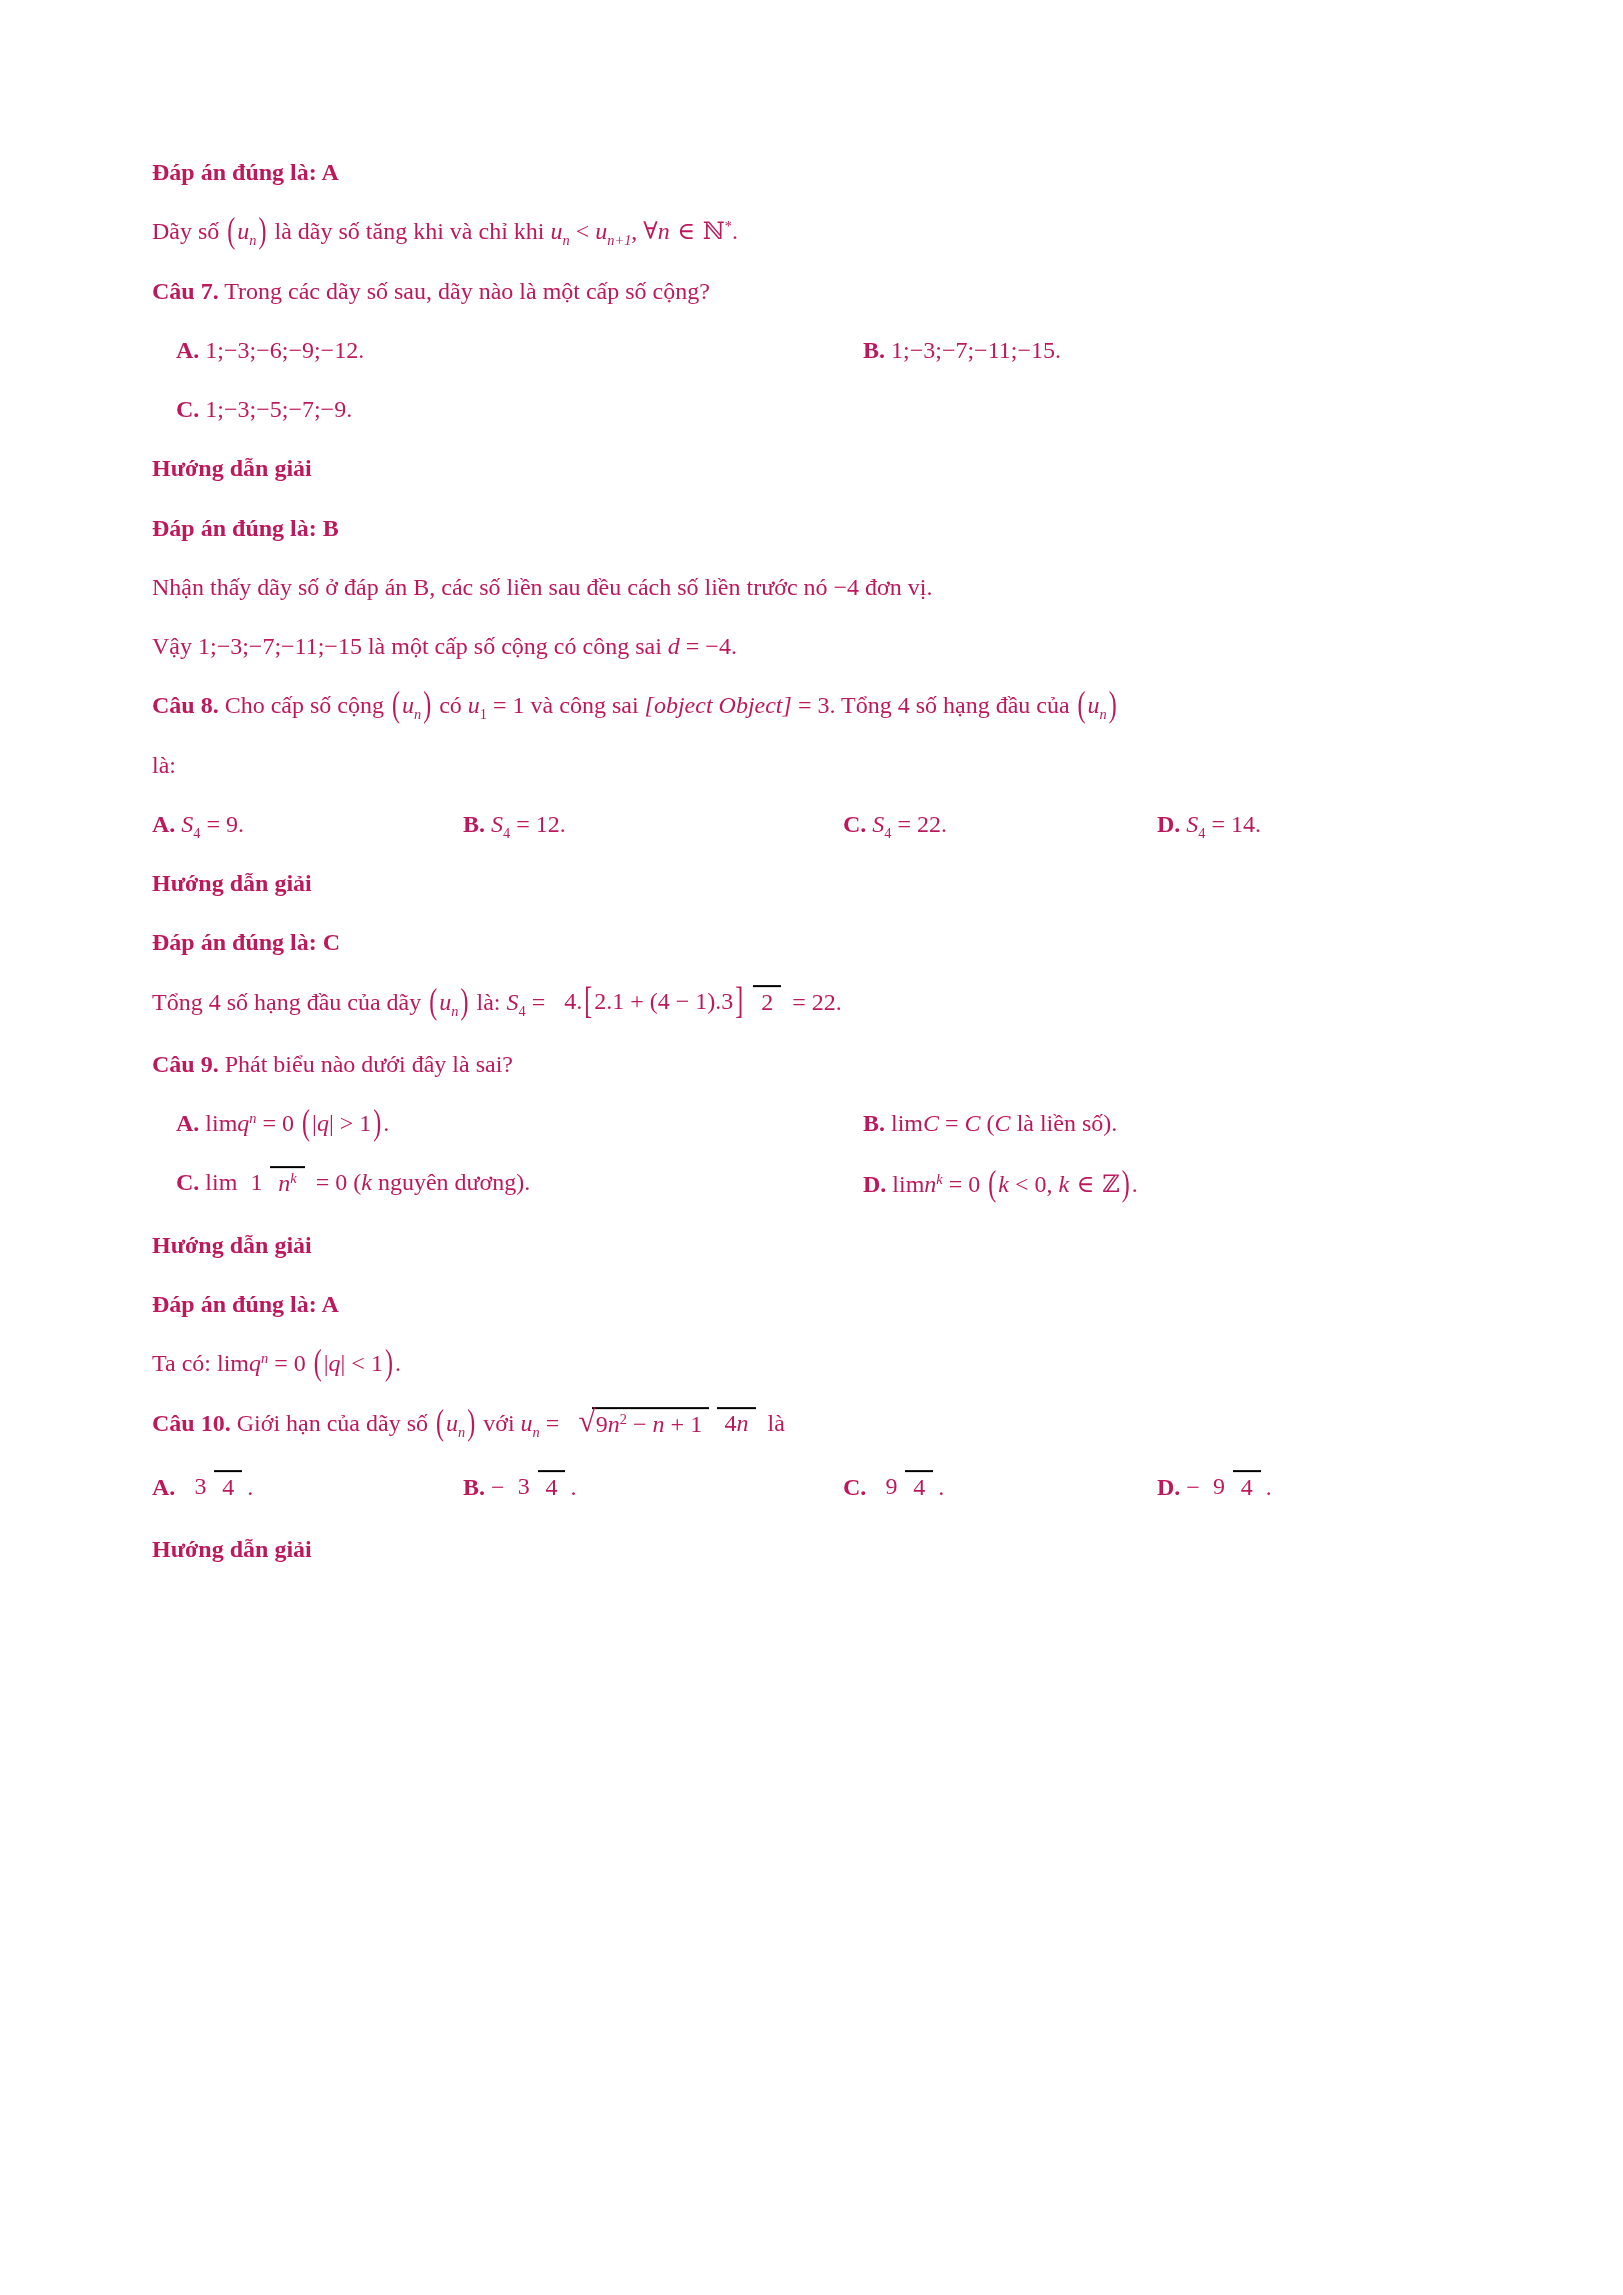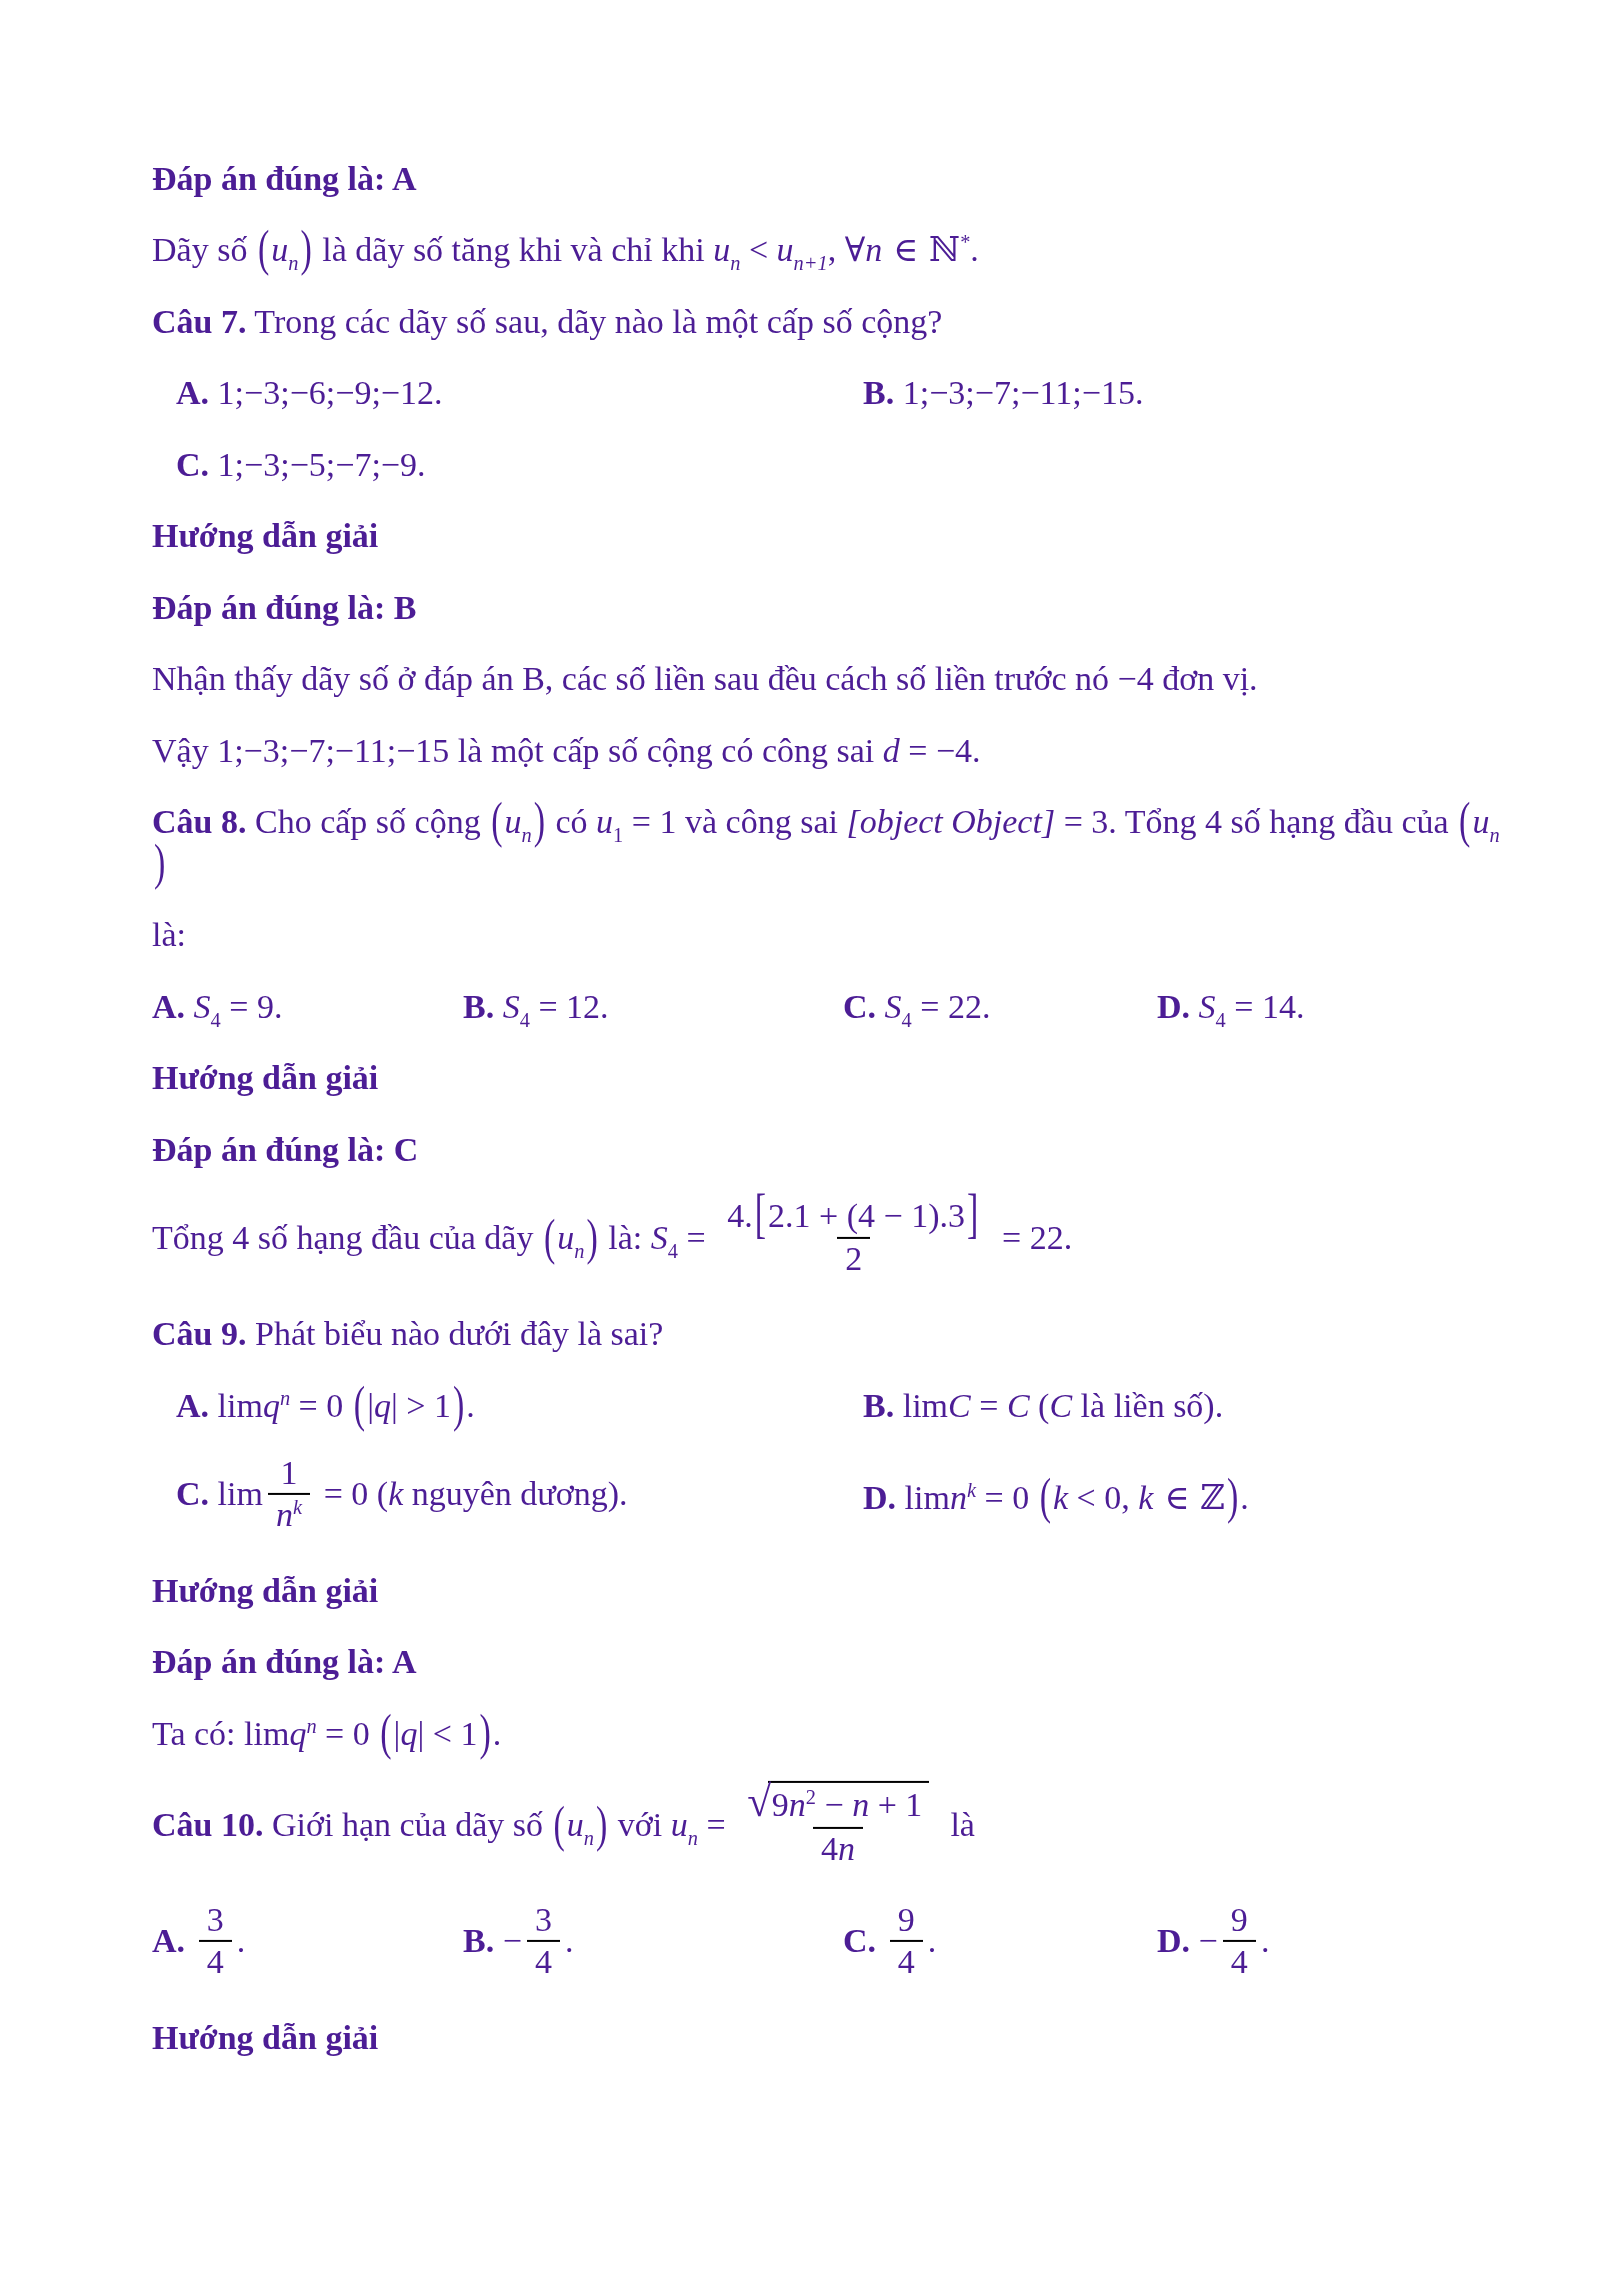--- a/index.html
+++ b/index.html
@@ -6,35 +6,35 @@
   body{
     width:1623px;height:2295px;
     background:#ffffff;
     overflow:hidden;
   }
   .page{
     box-sizing:border-box;
     width:1623px;height:2295px;
     padding:158px 111px 16px 152px;
     font-family:"Liberation Serif","DejaVu Serif",serif;
-    font-size:34px;
+    font-size:24px;
     line-height:1.22;
-    color:#4c1d95;
+    color:#be185d;
   }
   .p{margin:0 0 30px 0;}
   .b{font-weight:bold;}
   .i{font-style:italic;}
   sub.s{font-size:60%;font-style:italic;vertical-align:-0.42em;line-height:0;}
   sub.s.rm{font-style:normal;}
   sup.s{font-size:60%;vertical-align:0.58em;line-height:0;}
   .sym{font-family:"DejaVu Serif","DejaVu Sans",serif;}
   .bp{display:inline-block;transform:scaleY(1.5);transform-origin:50% 58%;margin:0 2px;font-weight:300;}
   .bb{display:inline-block;transform:scaleY(1.6);transform-origin:50% 55%;margin:0 2px;font-weight:300;}
   .frac{
-    display:inline-flex;flex-direction:column;align-items:center;
+    display:inline-flex;flex-direction:row;align-items:center;
     vertical-align:middle;text-align:center;line-height:1.12;margin:0 5.2px;
     transform:translateY(-0.12em);
   }
   .frac .num,.frac .den{padding:1.3px 7.9px;white-space:nowrap;}
   .frac .den{border-top:2px solid #000;}
   .sqrt{display:inline-flex;align-items:flex-start;}
   .sqrt .sign{font-size:1.28em;line-height:1;transform:translateY(-1.3px);margin-right:-3.3px;}
   .sqrt .rbody{border-top:2.6px solid #000;padding:2.6px 6.5px 0 3.9px;white-space:nowrap;}
   .row2{display:grid;grid-template-columns:687px 1fr;align-items:center;margin-left:24px;}
   .row4{display:grid;grid-template-columns:311px 380px 314px 1fr;align-items:center;}

